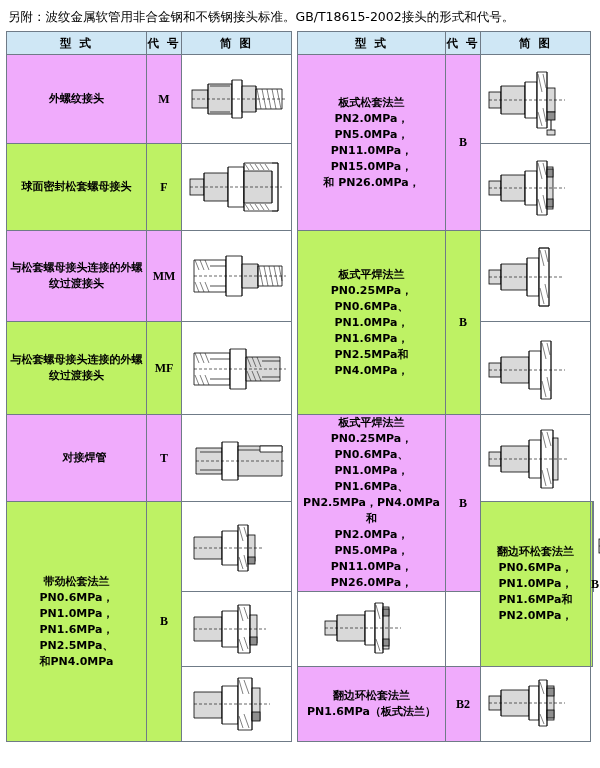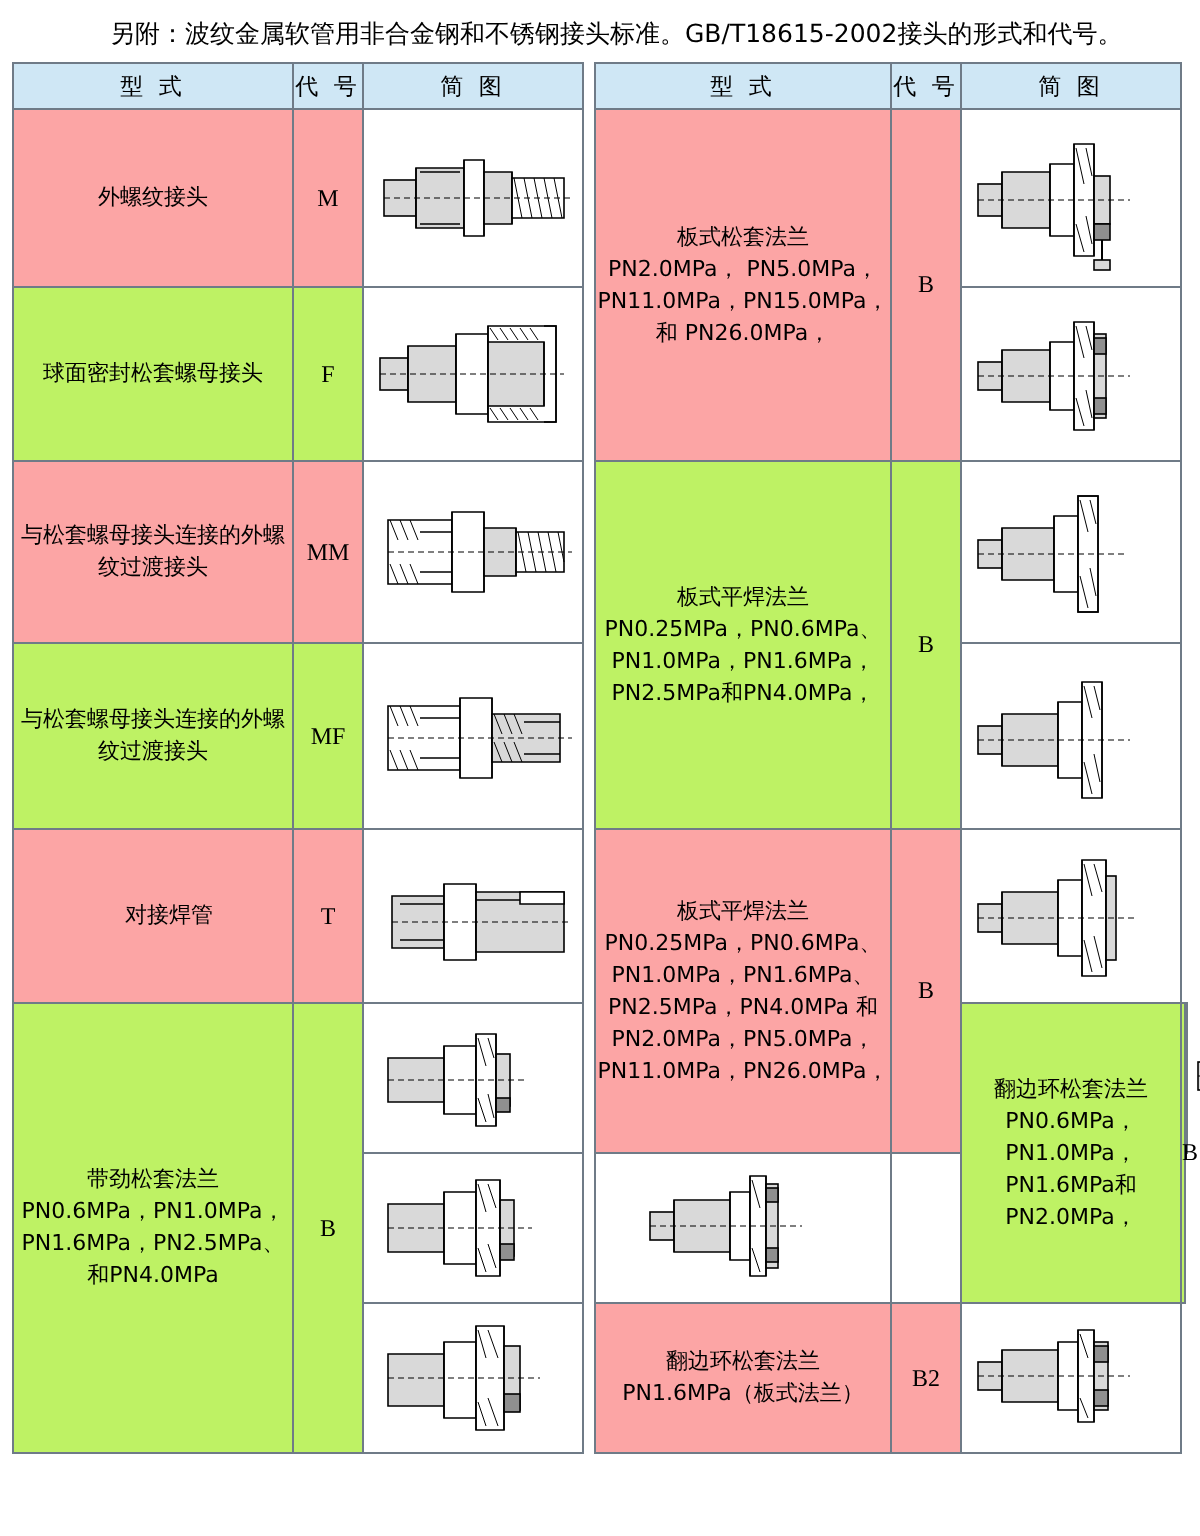--- a/index.html
+++ b/index.html
@@ -11,47 +11,47 @@
     color:#000;
     overflow:hidden;
   }
   .page{width:600px;height:768px;position:relative;box-sizing:border-box;padding:6px 6px 0 6px;}
   .title{
     font-size:12.5px;
     line-height:16px;
     padding:3px 2px 6px 2px;
     white-space:nowrap;
     letter-spacing:0px;
-    margin-left:47px;
   }
   table.main{
     border-collapse:collapse;
     width:588px;
     table-layout:fixed;
+    font-weight:bold;
   }
   table.main td, table.main th{
     border:1px solid #6f7b87;
     padding:0;
     vertical-align:middle;
     text-align:center;
   }
   .hdr{
     background:#cfe7f5;
     height:22px;
     font-size:11.5px;
     letter-spacing:2px;
   }
   .cell-label{
     text-align:left;
     padding:4px 6px;
     line-height:16px;
     font-size:11px;
   }
   .yellow{background:#bef264;}
-  .white{background:#fca5a5;}
+  .white{background:#f0abfc;}
   .code{font-size:12px;font-family:"Liberation Serif",serif;}
   .fig{background:#ffffff;padding:0;}
   .fig svg{display:block;margin:0 auto;}
   .gapcol{border:none !important;background:#fff;width:6px;}
   
   .ln{stroke:#000;stroke-width:1;fill:none;}
   .thin{stroke:#000;stroke-width:0.7;fill:none;}
   .hatch{stroke:#000;stroke-width:0.5;fill:none;}
   .fillg{fill:#d9d9d9;stroke:#000;stroke-width:0.8;}
   .fillw{fill:#ffffff;stroke:#000;stroke-width:0.8;}

